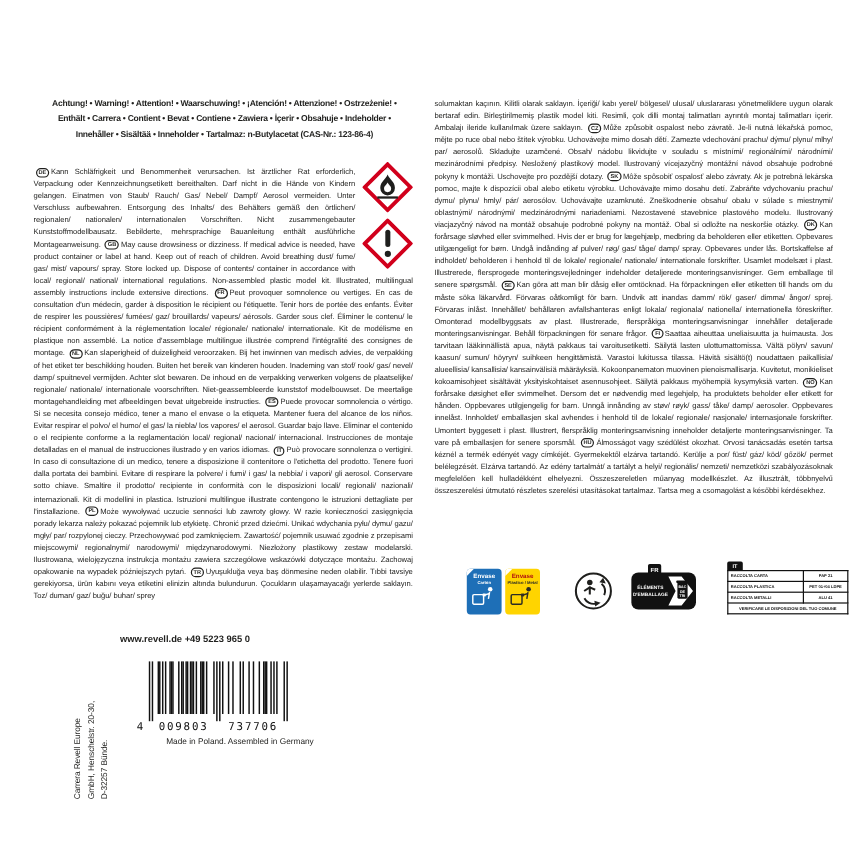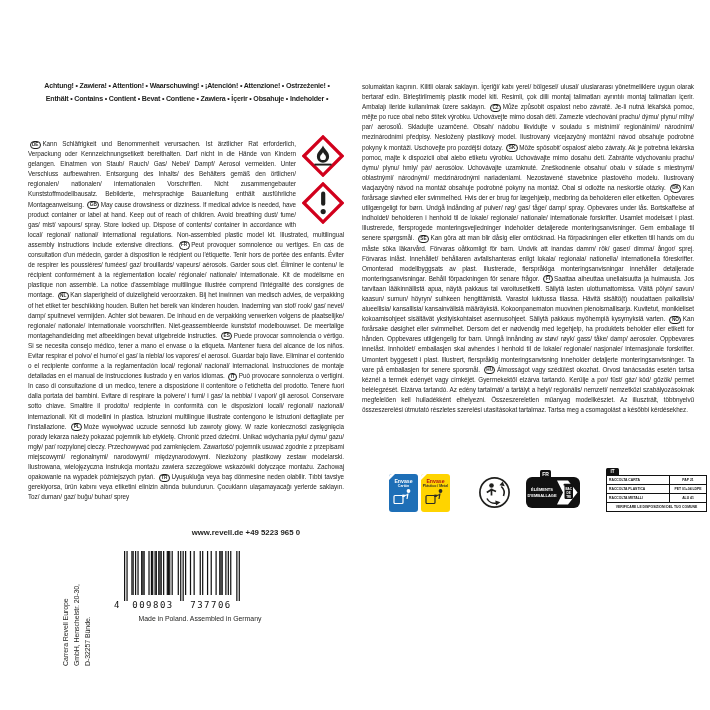--- a/index.html
+++ b/index.html
@@ -6,21 +6,21 @@
   body{width:710px;height:710px;position:relative;background:#fff;overflow:hidden;
        font-family:"Liberation Sans",sans-serif;color:#1f1f1d;}
   .hdr{position:absolute;left:28px;top:80px;width:318px;text-align:center;
        font-weight:bold;font-size:7.1px;line-height:13px;letter-spacing:-0.2px;white-space:nowrap;}
   .col{position:absolute;text-align:justify;font-size:6.35px;line-height:10.1px;letter-spacing:-0.05px;}
   #col-left{left:28px;top:139px;width:316px;}
   #col-right{left:362px;top:82px;width:332px;}
   .cc{display:inline-block;border:1px solid #1f1f1d;border-radius:5px;padding:0 1.5px;
       font-weight:bold;font-size:4.7px;line-height:6.2px;margin:0 1.5px;vertical-align:0.5px;}
   .pictos{float:right;width:42px;margin:-4px 0 4px 6px;display:flex;flex-direction:column;gap:5px;}
-  .contact{position:absolute;left:100px;top:527px;width:200px;text-align:right;
+  .contact{position:absolute;left:100px;top:527px;width:200px;text-align:left;
            font-weight:bold;font-size:7.8px;line-height:12.5px;}
   .addr{position:absolute;left:60px;top:666px;width:150px;height:34px;
         transform:rotate(-90deg);transform-origin:top left;
         font-size:7px;line-height:11px;letter-spacing:-0.1px;}
   .barcode{position:absolute;left:112px;top:551px;}
   .madein{position:absolute;left:100px;top:615px;width:200px;text-align:center;font-size:6.9px;}
   .envase-group{position:absolute;left:389px;top:474px;display:flex;gap:3px;}
   .envase{width:29px;height:38px;border-radius:3px;position:relative;text-align:center;overflow:hidden;}
   .envase .fold{position:absolute;top:0;left:0;width:0;height:0;
                 border-top:6px solid #fff;border-right:6px solid transparent;}
@@ -36,22 +36,23 @@
          line-height:7px;text-align:center;border-radius:1.5px 1.5px 0 0;}
   .ittable{border-collapse:collapse;width:100%;border:1.3px solid #111;background:#fff;}
   .ittable td{border:0.9px solid #111;font-size:3.4px;font-weight:bold;padding:0 2px;height:8px;color:#111;}
   .ittable td.code{text-align:center;width:37%;}
   .ittable td.foot{text-align:center;}
 </style>
 </head>
 <body>
 
 <div class="hdr">
-  <div>Achtung! • Zawiera! • Attention! • Waarschuwing! • ¡Atención! • Attenzione! • Ostrzeżenie! •</div>
-  <div>Enthält • Contains • Contient • Bevat • Contiene • Zawiera • İçerir • Obsahuje • Indeholder •</div>
+  <div>Achtung! • Warning! • Attention! • Waarschuwing! • ¡Atención! • Attenzione! • Ostrzeżenie! •</div>
+  <div>Enthält • Carrera • Contient • Bevat • Contiene • Zawiera • İçerir • Obsahuje • Indeholder •</div>
+  <div>Innehåller • Sisältää • Inneholder • Tartalmaz: n-Butylacetat (CAS-Nr.: 123-86-4)</div>
 </div>
 
 <div id="col-left" class="col">
   <span class="pictos">
     <svg width="42" height="42" viewBox="0 0 44 44">
       <polygon points="22,2 42,22 22,42 2,22" fill="#fff" stroke="#d1001c" stroke-width="3.4"></polygon>
       <path d="M22 11 C23.6 15.5 28.4 17 28.4 22.8 A6.4 6.4 0 0 1 15.6 22.8 C15.6 17 20.4 15.5 22 11 Z" fill="#1f1f1d"></path>
       <path d="M22 18 C22.8 20.2 25.1 20.9 25.1 23.2 A3.1 3.1 0 0 1 18.9 23.2 C18.9 20.9 21.2 20.2 22 18 Z" fill="#fff"></path>
       <rect x="13" y="30" width="18" height="2" fill="#1f1f1d"></rect>
     </svg>

